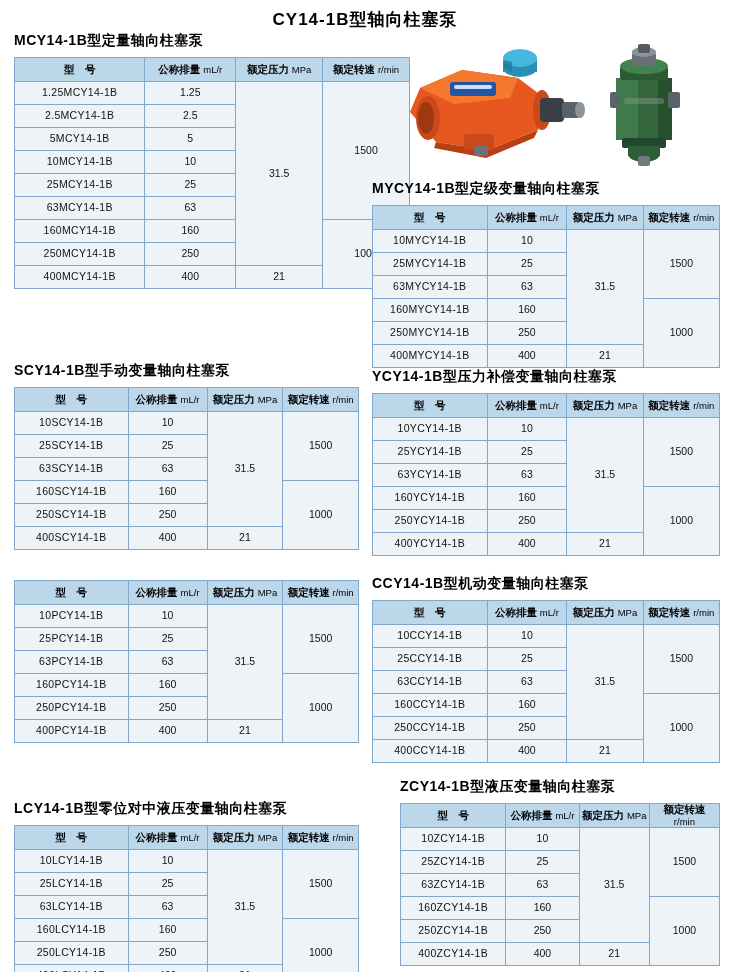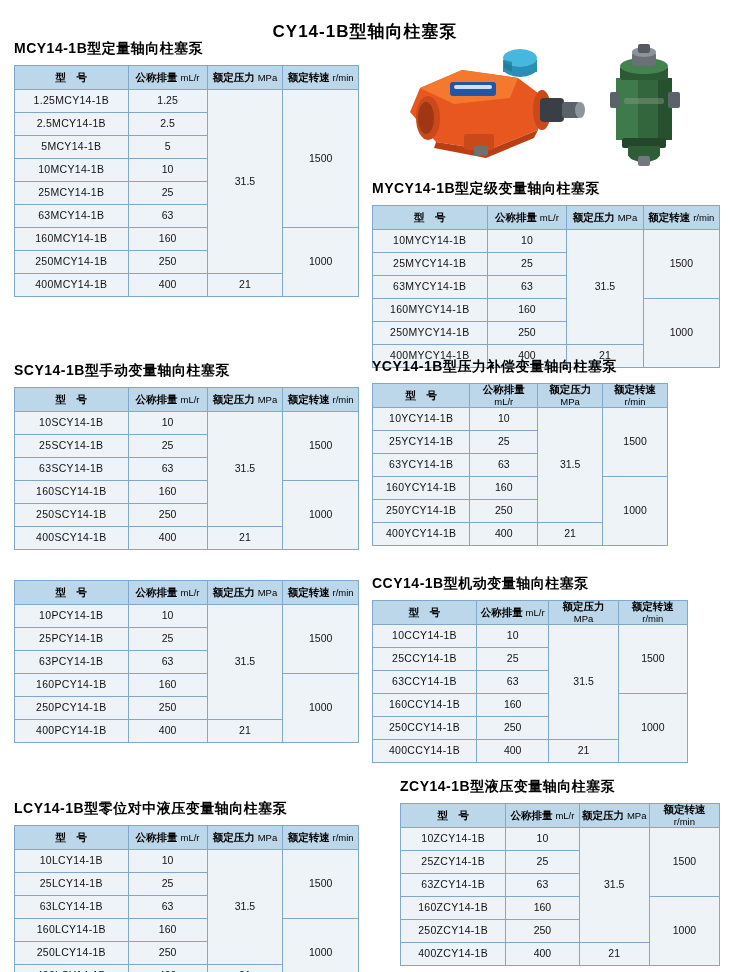--- a/index.html
+++ b/index.html
@@ -14,21 +14,21 @@
     position: relative;
     width: 730px; height: 972px;
     overflow: hidden;
   }
   .page-title {
     text-align: center;
     font-size: 17px;
     font-weight: bold;
     color: #000;
     letter-spacing: 1px;
-    padding-top: 20px;
+    padding-top: 8px;
     padding-bottom: 4px;
   }
   .section-title {
     font-size: 14px;
     font-weight: bold;
     color: #000;
     margin: 0 0 7px 0;
     letter-spacing: 0.5px;
   }
   table.spec {
@@ -58,29 +58,29 @@
     font-weight: normal;
     font-size: 9.5px;
   }
   table.spec tbody td:first-child {
     text-align: center;
     letter-spacing: 0.3px;
   }
   .block { position: absolute; }
 
   
-  #blk-mcy  { left: 14px;  top: 40px;  width: 345px; }
+  #blk-mcy  { left: 14px;  top: 32px;  width: 396px; }
   #blk-scy  { left: 14px;  top: 362px; width: 345px; }
   #blk-pcy  { left: 14px;  top: 580px; width: 345px; }
   #blk-lcy  { left: 14px;  top: 800px; width: 345px; }
 
   
   #blk-mycy { left: 372px; top: 180px; width: 348px; }
-  #blk-ycy  { left: 372px; top: 358px; width: 296px; }
-  #blk-ccy  { left: 372px; top: 575px; width: 316px; }
+  #blk-ycy  { left: 372px; top: 368px; width: 348px; }
+  #blk-ccy  { left: 372px; top: 575px; width: 348px; }
   #blk-zcy  { left: 372px; top: 778px; width: 348px; padding-left: 28px; }
 
   
   #pump-art {
     position: absolute;
     left: 392px; top: 38px;
     width: 330px; height: 140px;
   }
 
   .art-svg { display:block; }

